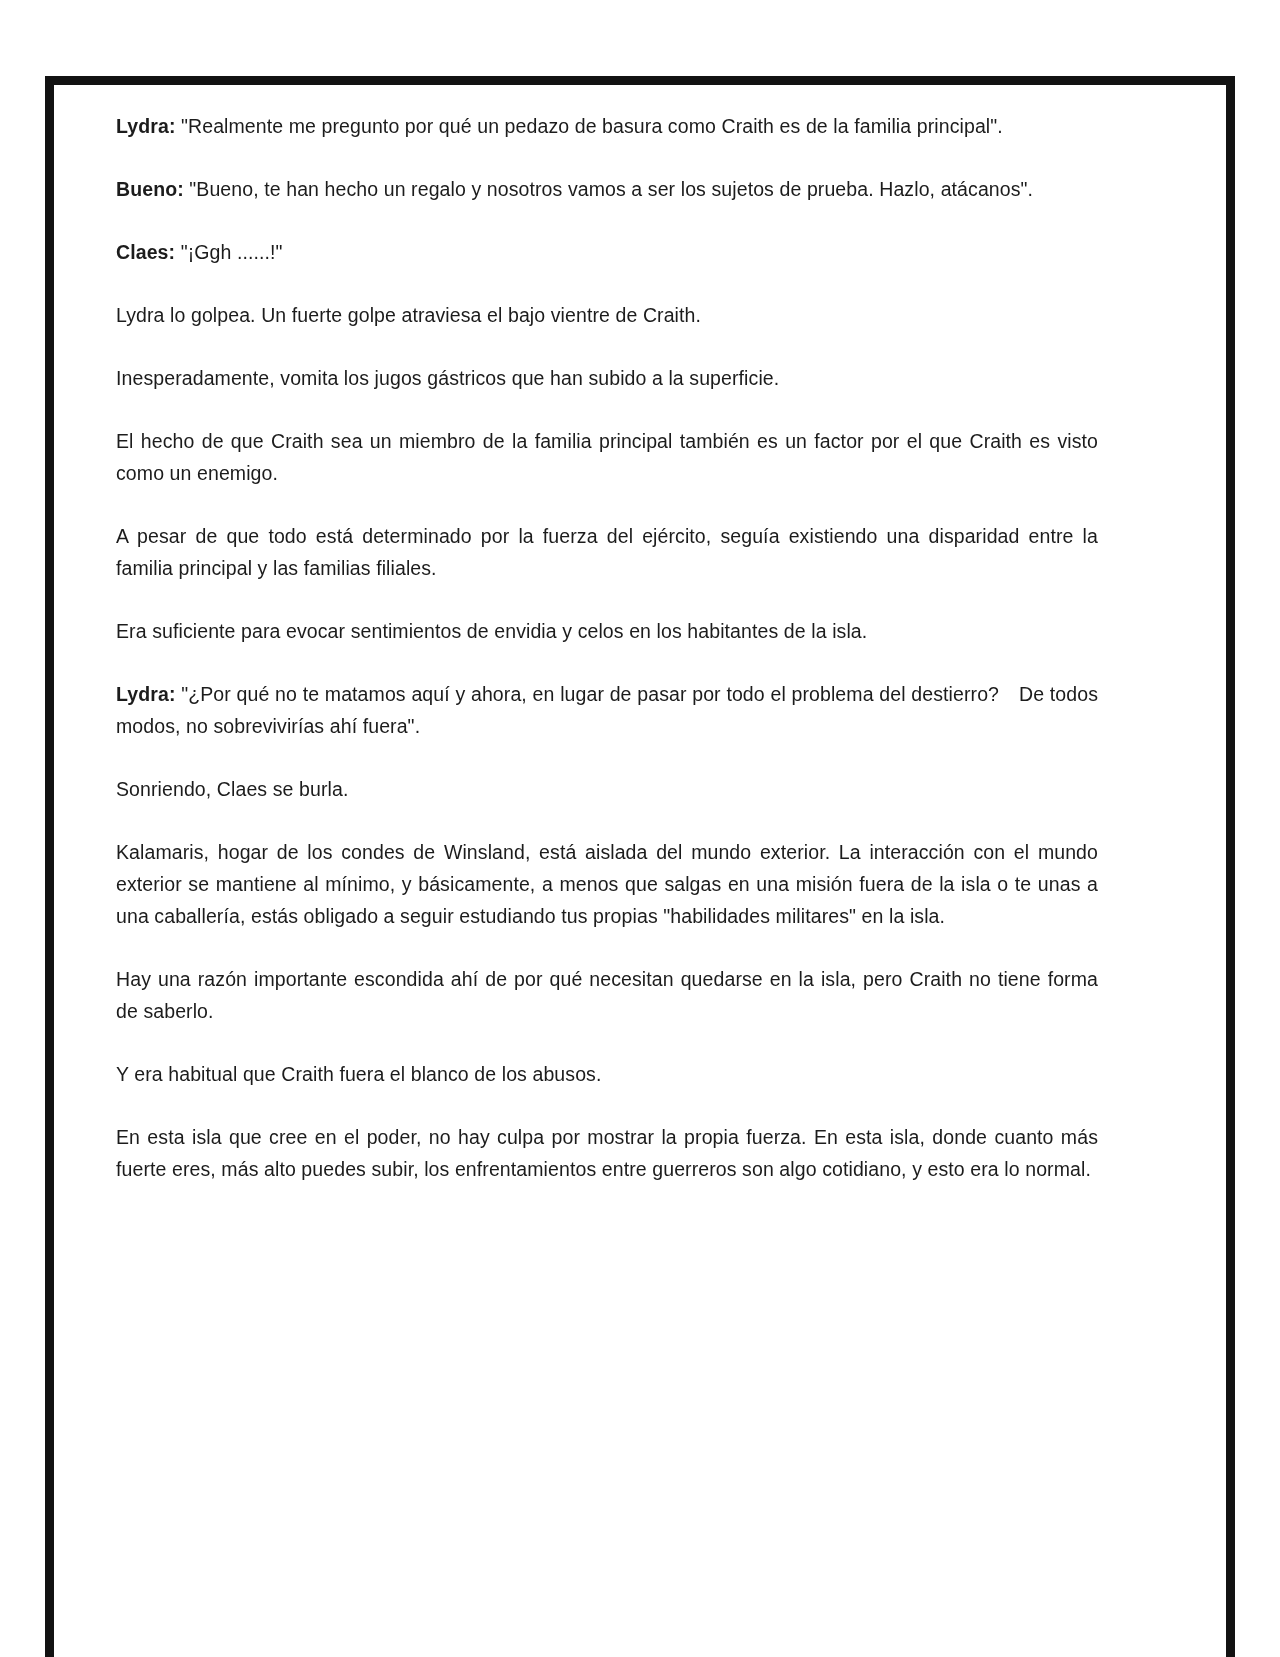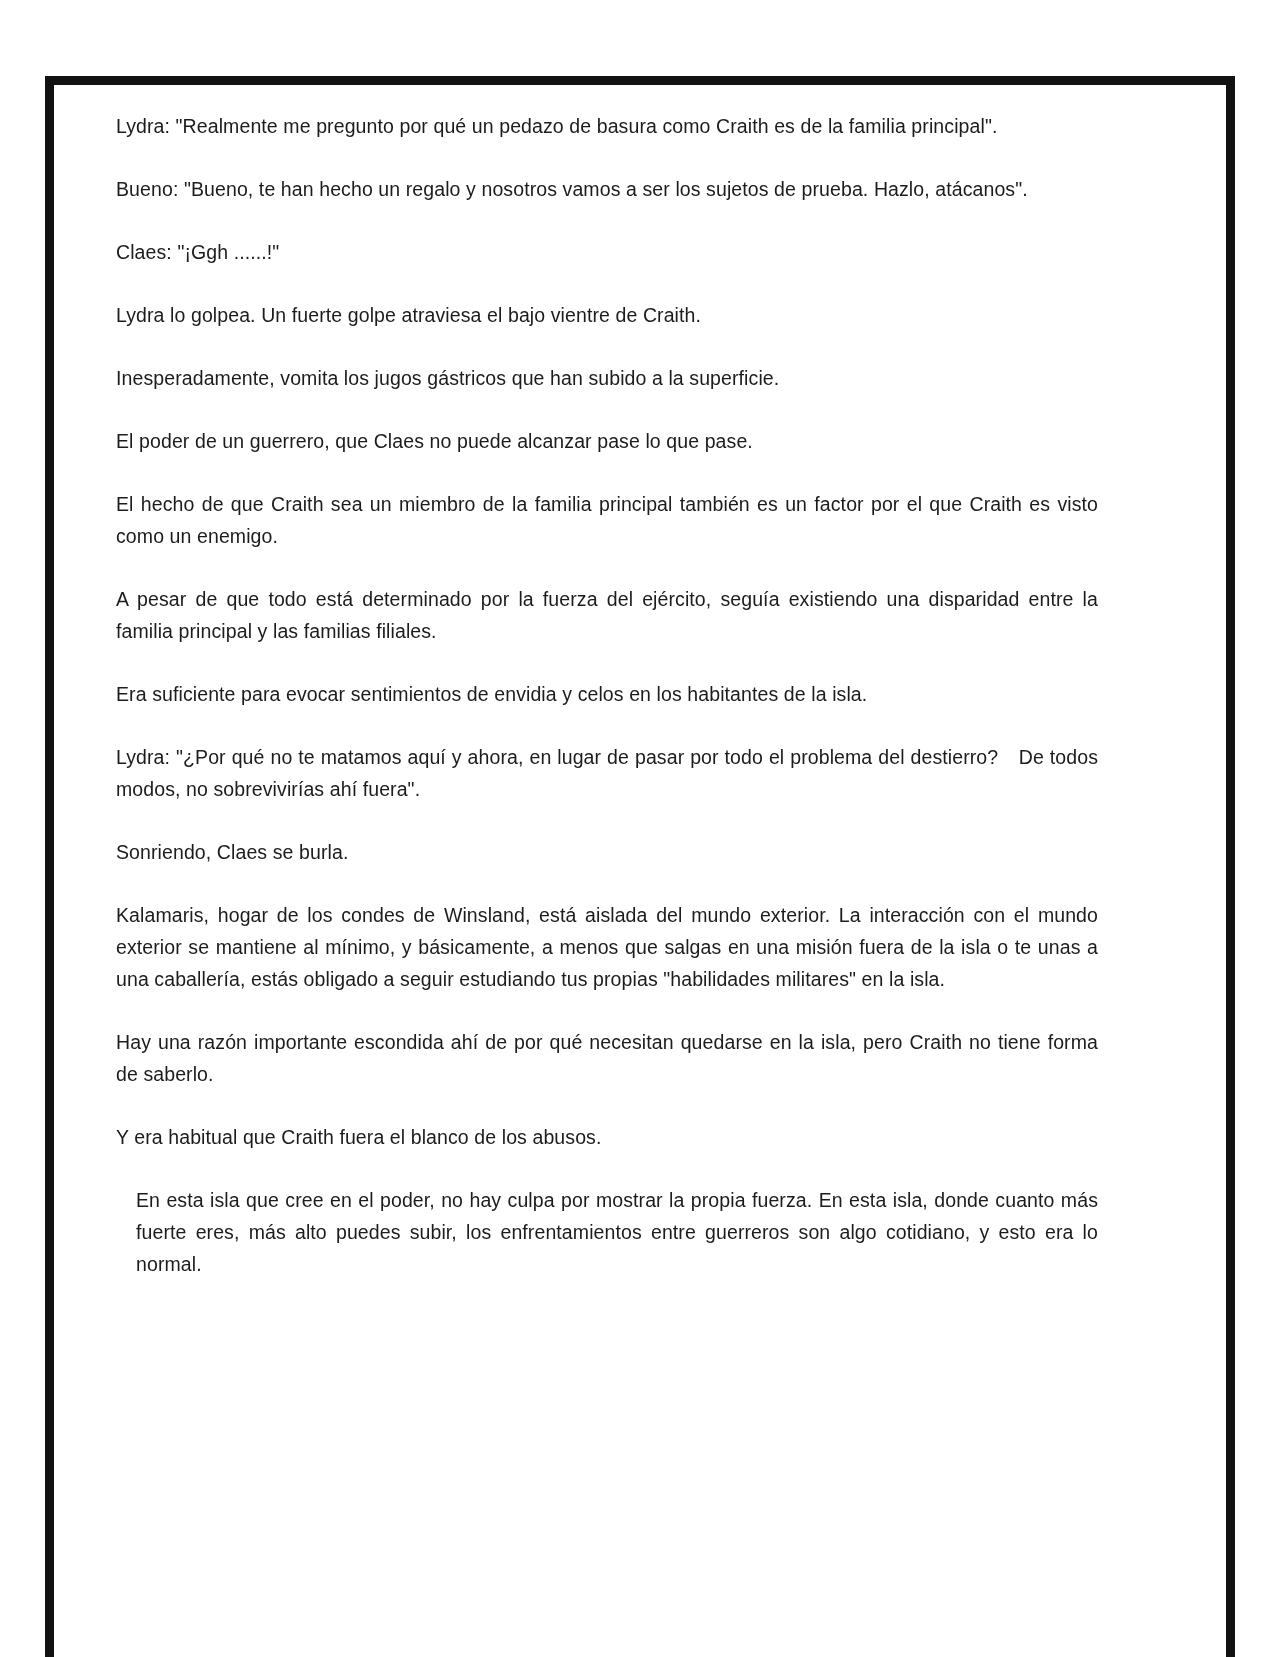--- a/index.html
+++ b/index.html
@@ -30,37 +30,35 @@
   .content p {
     margin: 0 0 31px 0;
     font-size: 19.5px;
     line-height: 32px;
     color: #1c1c1c;
     text-align: justify;
     letter-spacing: 0.1px;
   }
   .content p:last-child {
     margin-bottom: 0;
-    margin-left: 20px;
   }
   .speaker {
-    font-weight: 400;
+    font-weight: 700;
   }
 </style>
 </head>
 <body>
 
 <div class="frame">
   <div class="content">
       <p><strong class="speaker">Lydra:</strong> "Realmente me pregunto por qué un pedazo de basura como Craith es de la familia principal".</p>
       <p><strong class="speaker">Bueno:</strong> "Bueno, te han hecho un regalo y nosotros vamos a ser los sujetos de prueba. Hazlo, atácanos".</p>
       <p><strong class="speaker">Claes:</strong> "¡Ggh ......!"</p>
       <p>Lydra lo golpea. Un fuerte golpe atraviesa el bajo vientre de Craith.</p>
       <p>Inesperadamente, vomita los jugos gástricos que han subido a la superficie.</p>
-      <p>El poder de un guerrero, que Claes no puede alcanzar pase lo que pase.</p>
       <p>El hecho de que Craith sea un miembro de la familia principal también es un factor por el que Craith es visto como un enemigo.</p>
       <p>A pesar de que todo está determinado por la fuerza del ejército, seguía existiendo una disparidad entre la familia principal y las familias filiales.</p>
       <p>Era suficiente para evocar sentimientos de envidia y celos en los habitantes de la isla.</p>
       <p><strong class="speaker">Lydra:</strong> "¿Por qué no te matamos aquí y ahora, en lugar de pasar por todo el problema del destierro?　De todos modos, no sobrevivirías ahí fuera".</p>
       <p>Sonriendo, Claes se burla.</p>
       <p>Kalamaris, hogar de los condes de Winsland, está aislada del mundo exterior. La interacción con el mundo exterior se mantiene al mínimo, y básicamente, a menos que salgas en una misión fuera de la isla o te unas a una caballería, estás obligado a seguir estudiando tus propias "habilidades militares" en la isla.</p>
       <p>Hay una razón importante escondida ahí de por qué necesitan quedarse en la isla, pero Craith no tiene forma de saberlo.</p>
       <p>Y era habitual que Craith fuera el blanco de los abusos.</p>
       <p>En esta isla que cree en el poder, no hay culpa por mostrar la propia fuerza. En esta isla, donde cuanto más fuerte eres, más alto puedes subir, los enfrentamientos entre guerreros son algo cotidiano, y esto era lo normal.</p>
     </div>

